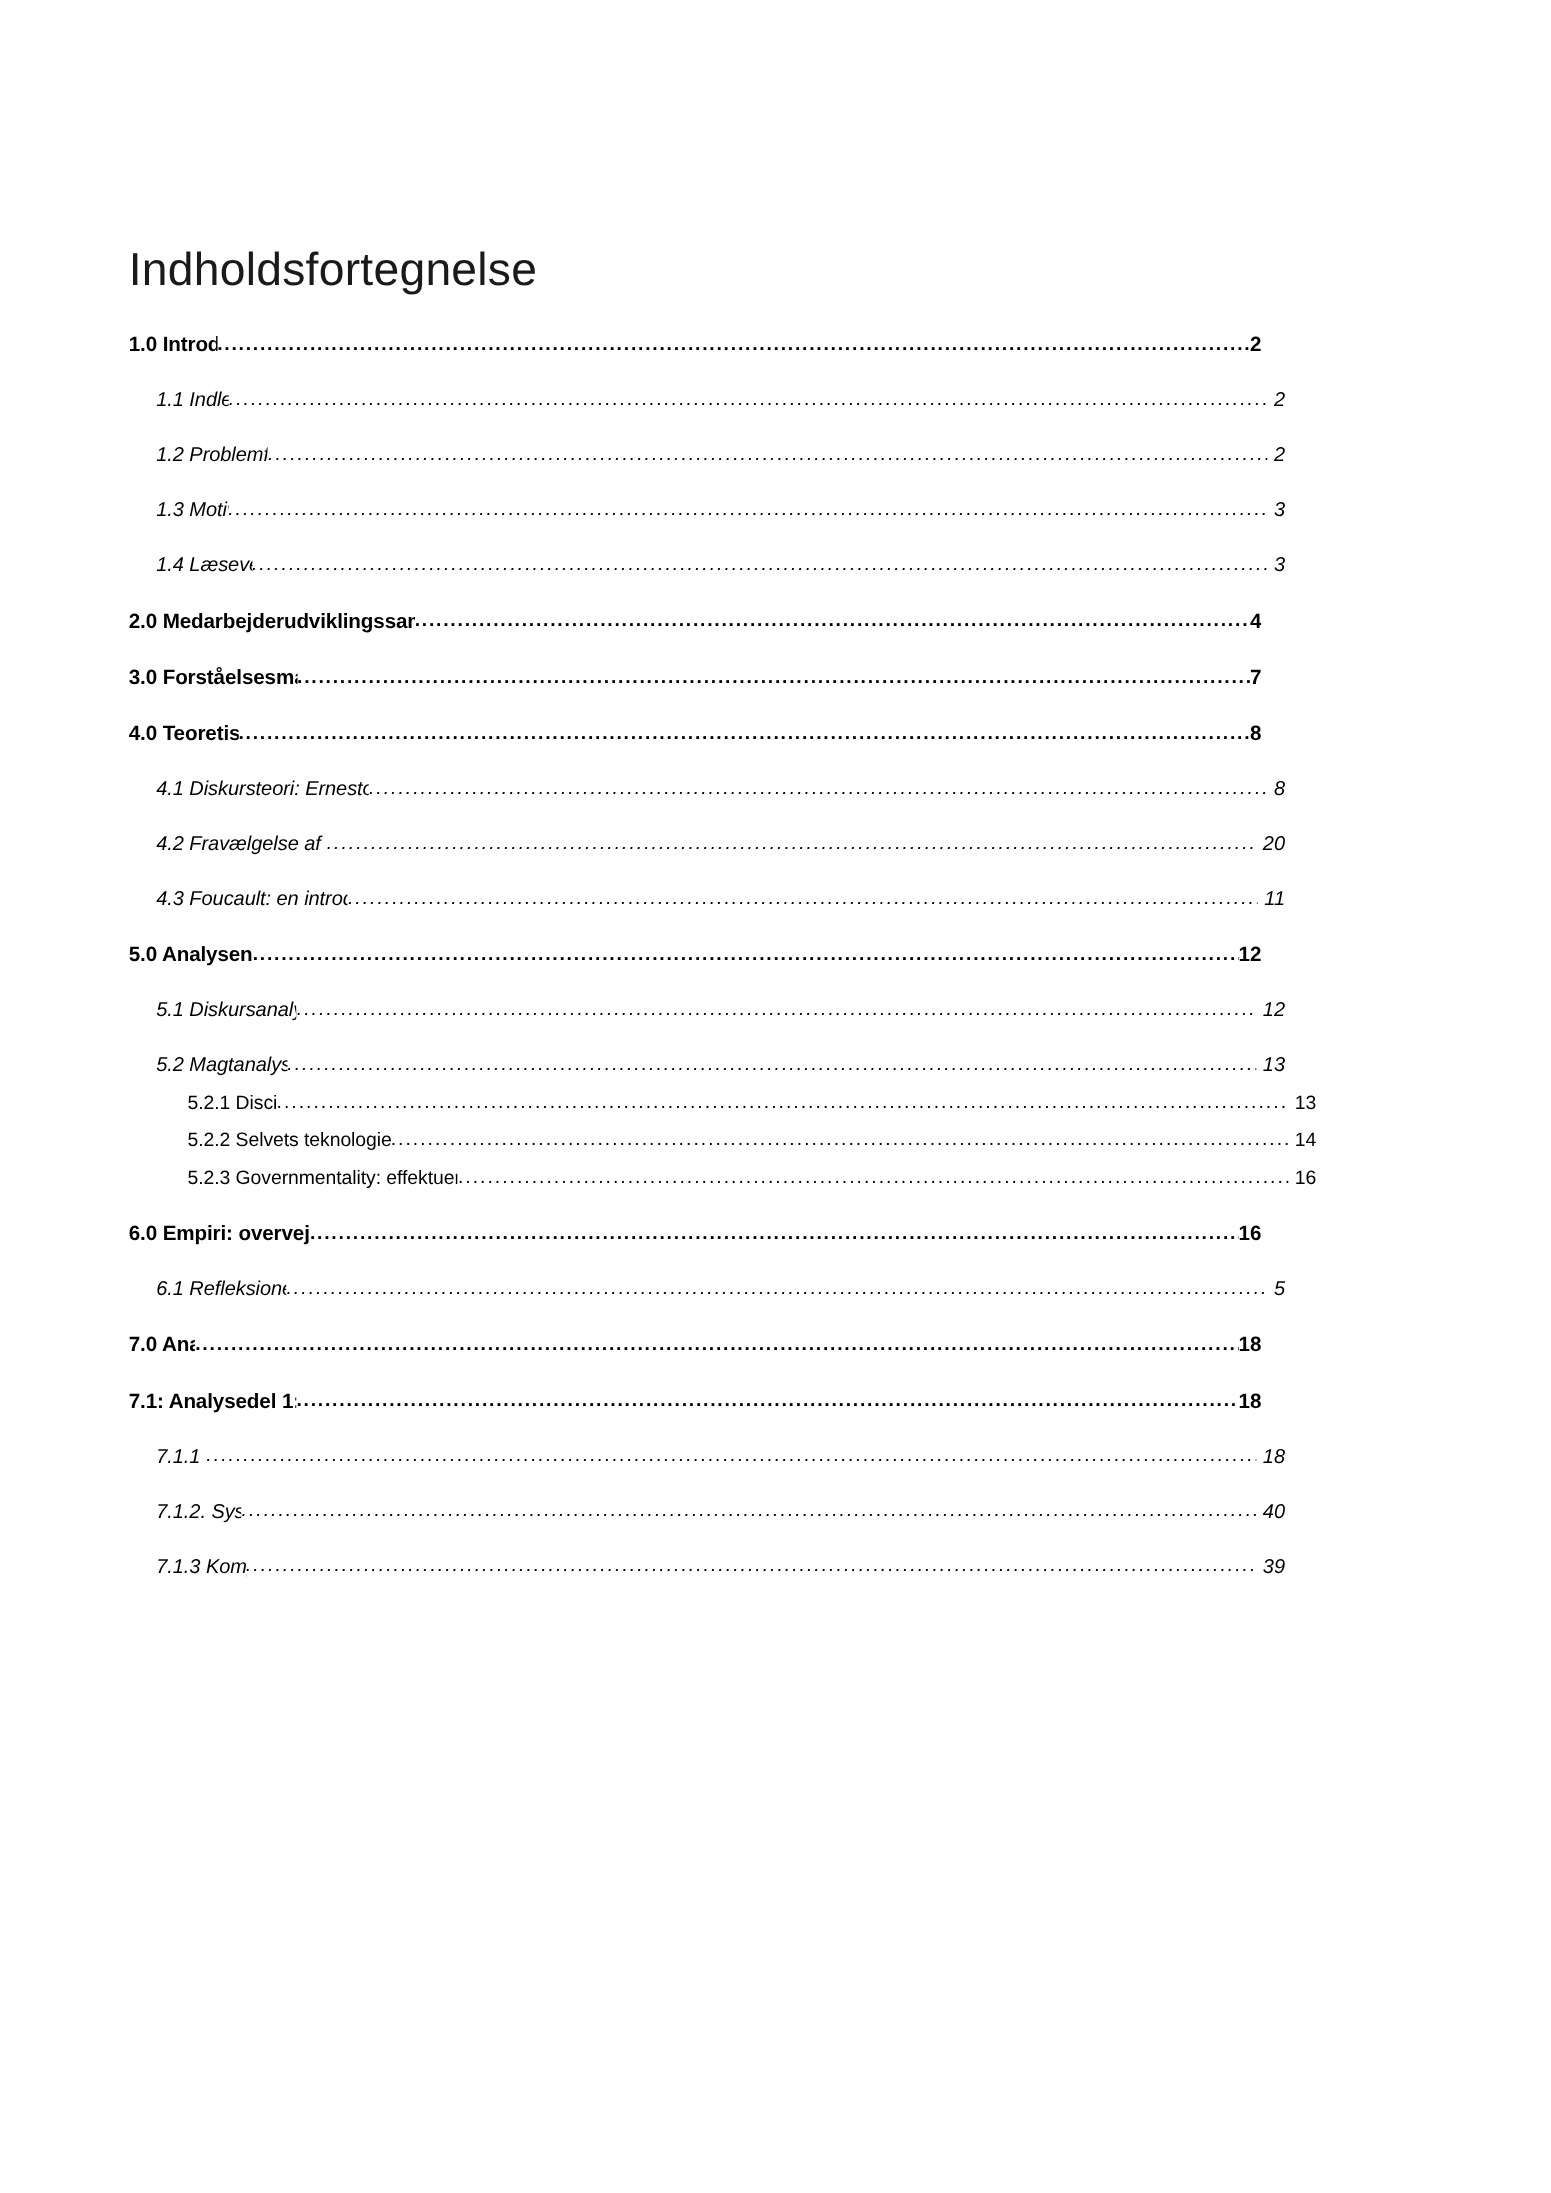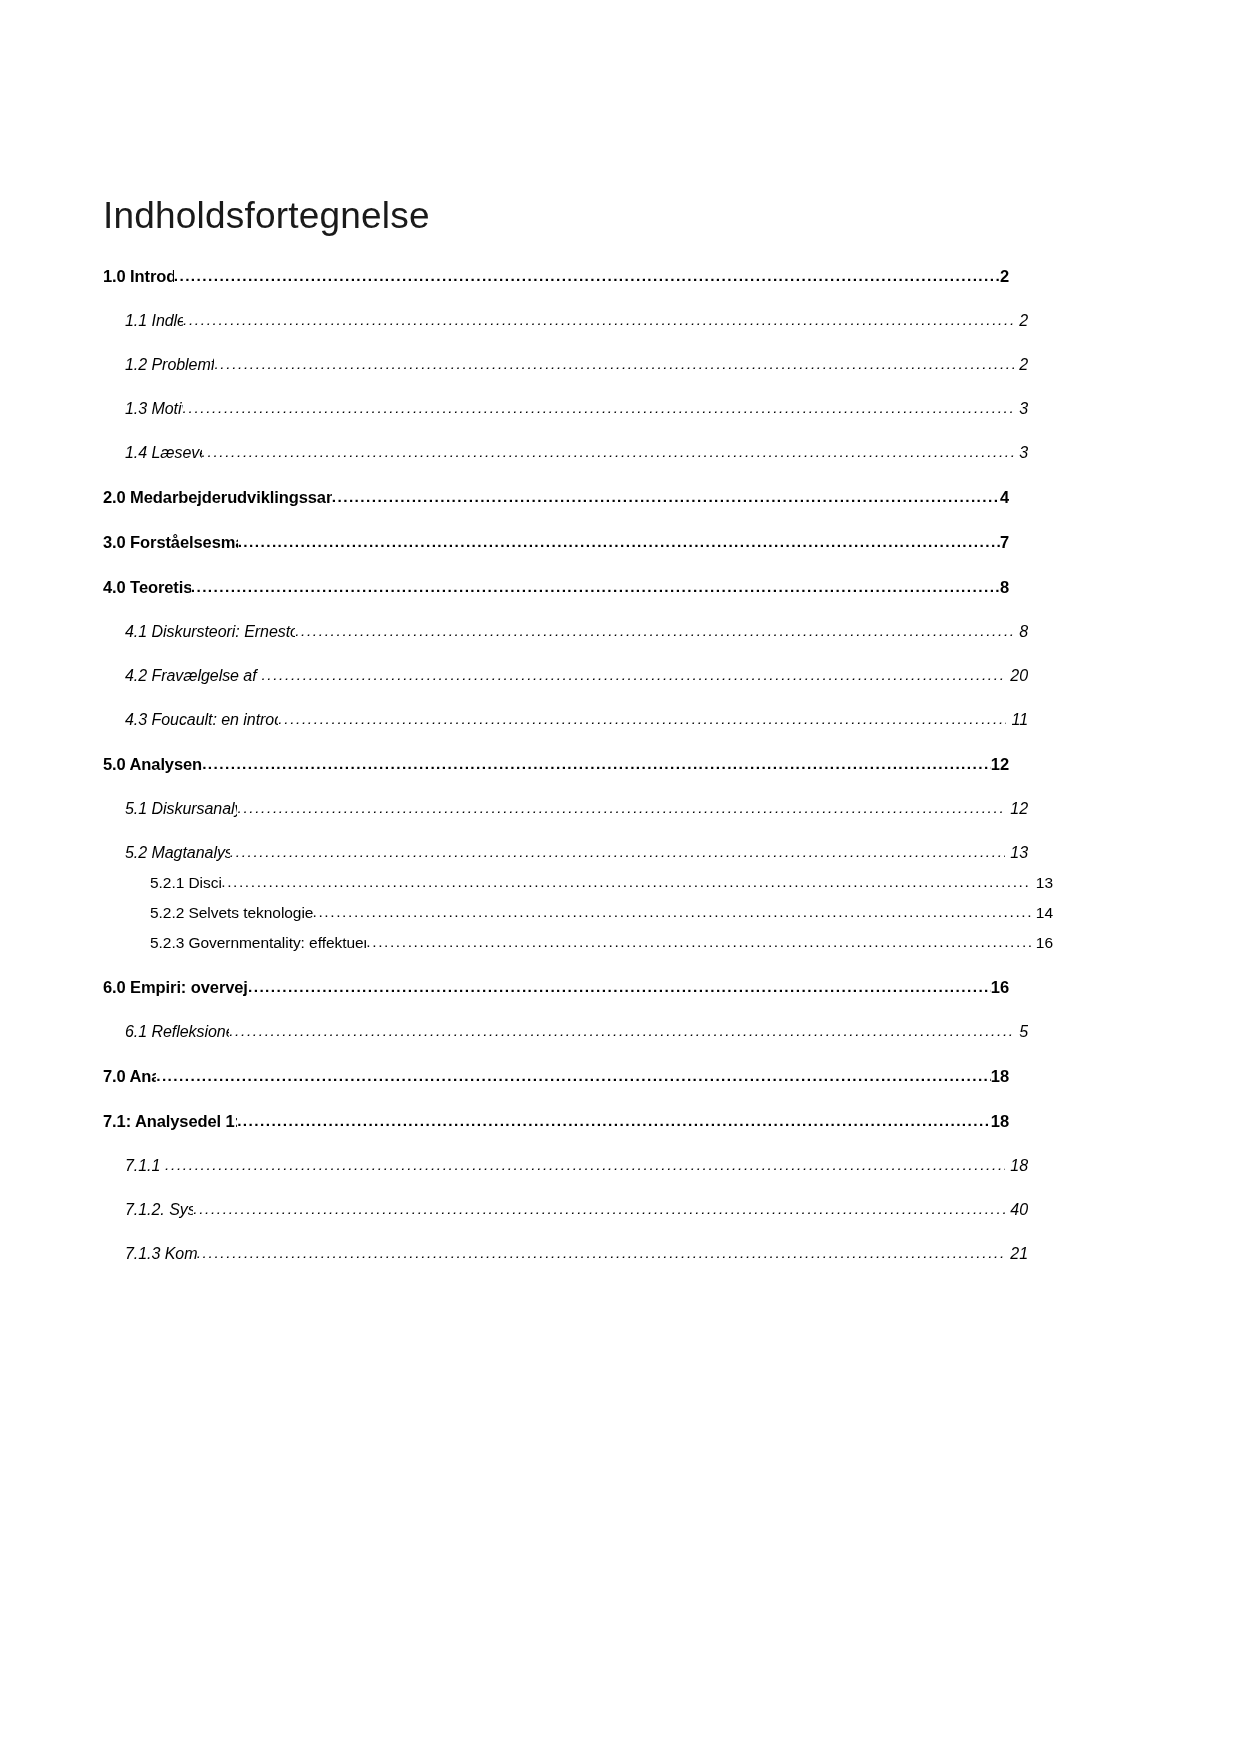--- a/index.html
+++ b/index.html
@@ -238,17 +238,17 @@
           <span class="toc-page">18</span>
         </div>
         <div class="toc-entry lvl2">
           <span class="toc-label">7.1.2. Systematik</span>
           <span class="toc-leader"></span>
           <span class="toc-page">40</span>
         </div>
         <div class="toc-entry lvl2">
           <span class="toc-label">7.1.3 Kompetence</span>
           <span class="toc-leader"></span>
-          <span class="toc-page">21</span>
+          <span class="toc-page">39</span>
         </div>
       </div>
   </div>
 </div>
 
 </body></html>

